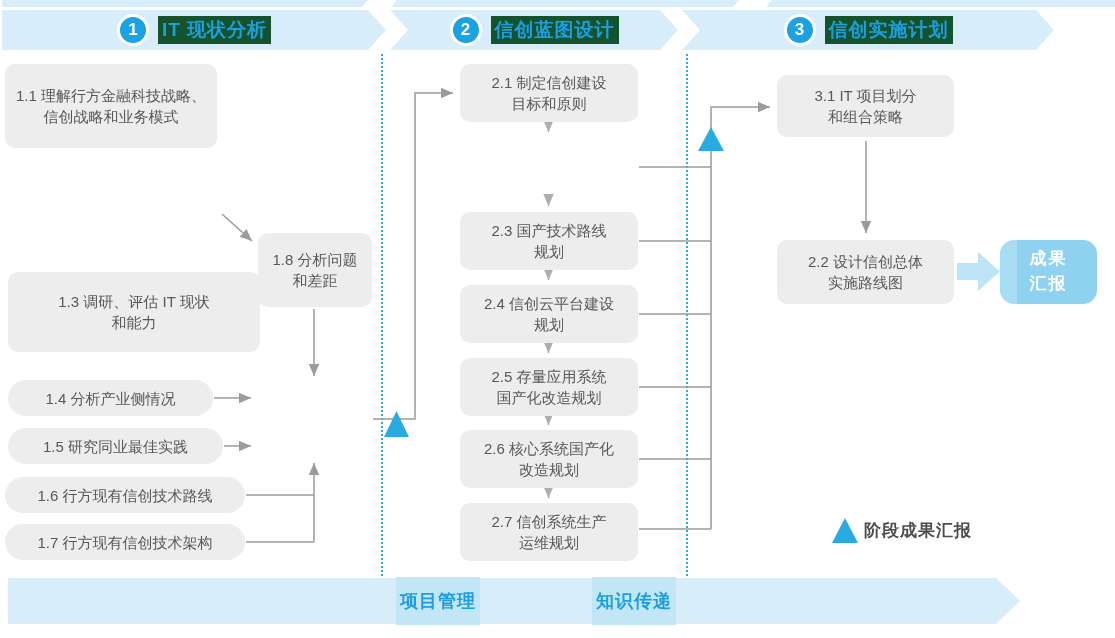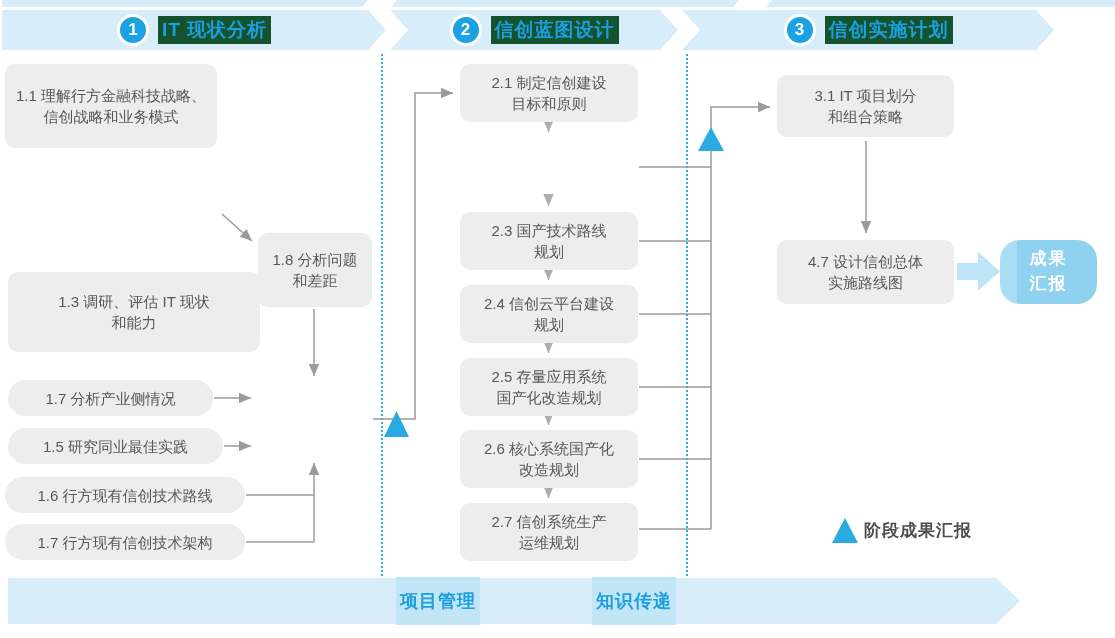--- a/index.html
+++ b/index.html
@@ -23,21 +23,21 @@
     color:#1B9FE0;font-weight:bold;font-size:19px;letter-spacing:1px;
     background:#14532d;padding:1px 4px;white-space:nowrap;
   }
   .box{
     position:absolute;background:#EDEDED;border-radius:10px;color:#56585B;
     font-size:15px;line-height:1.4;display:flex;align-items:center;justify-content:center;
     text-align:center;white-space:pre-line;box-sizing:border-box;padding:2px 4px;
   }
   .pill{border-radius:18px;}
   .result-box{
-    position:absolute;border-radius:20px;color:#ffffff;font-weight:bold;font-size:17px;
+    position:absolute;border-radius:14px;color:#ffffff;font-weight:bold;font-size:17px;
     letter-spacing:2px;line-height:1.45;display:flex;align-items:center;justify-content:center;
     text-align:center;white-space:pre-line;
     background:linear-gradient(90deg,#A8DDF4 0px,#A8DDF4 17px,#8ED2F0 17px);
   }
   .dotted{position:absolute;top:54px;height:522px;width:0;border-left:2px dotted #2BACE4;}
   .overlay{position:absolute;left:0;top:0;pointer-events:none;}
   .footer-banner{
     position:absolute;left:8px;top:578px;width:1012px;height:46px;background:#D7EEFA;
     clip-path:polygon(0 0,calc(100% - 24px) 0,100% 50%,calc(100% - 24px) 100%,0 100%);
   }
@@ -127,21 +127,21 @@
 
     <polygon points="832,543 858,543 845,518" fill="#29ABE2"></polygon>
 
     <polygon points="957,263 978,263 978,252 1000,271.5 978,291 978,280 957,280" fill="#BEE4F7"></polygon>
   </svg>
 
   <div class="box" style="left:5px;top:64px;width:212px;height:84px;">1.1 理解行方金融科技战略、
 信创战略和业务模式</div>
   <div class="box" style="left:8px;top:272px;width:252px;height:80px;">1.3 调研、评估 IT 现状
 和能力</div>
-  <div class="box pill" style="left:8px;top:380px;width:205px;height:36px;">1.7 分析产业侧情况</div>
+  <div class="box pill" style="left:8px;top:380px;width:205px;height:36px;">1.4 分析产业侧情况</div>
   <div class="box pill" style="left:8px;top:428px;width:215px;height:36px;">1.5 研究同业最佳实践</div>
   <div class="box pill" style="left:5px;top:477px;width:240px;height:36px;">1.6 行方现有信创技术路线</div>
   <div class="box pill" style="left:5px;top:524px;width:240px;height:36px;">1.7 行方现有信创技术架构</div>
   <div class="box" style="left:258px;top:233px;width:114px;height:74px;">1.8 分析问题
 和差距</div>
 
   <div class="box" style="left:460px;top:64px;width:178px;height:58px;">2.1 制定信创建设
 目标和原则</div>
   <div class="box" style="left:460px;top:212px;width:178px;height:58px;">2.3 国产技术路线
 规划</div>
@@ -149,21 +149,21 @@
 规划</div>
   <div class="box" style="left:460px;top:358px;width:178px;height:58px;">2.5 存量应用系统
 国产化改造规划</div>
   <div class="box" style="left:460px;top:430px;width:178px;height:58px;">2.6 核心系统国产化
 改造规划</div>
   <div class="box" style="left:460px;top:503px;width:178px;height:58px;">2.7 信创系统生产
 运维规划</div>
 
   <div class="box" style="left:777px;top:75px;width:177px;height:62px;">3.1 IT 项目划分
 和组合策略</div>
-  <div class="box" style="left:777px;top:240px;width:177px;height:64px;">4.7 设计信创总体
+  <div class="box" style="left:777px;top:240px;width:177px;height:64px;">2.2 设计信创总体
 实施路线图</div>
 
   <div class="result-box" style="left:1000px;top:240px;width:97px;height:64px;">成果
 汇报</div>
 
   <div class="legend-label">阶段成果汇报</div>
 
   <div class="footer-banner"></div>
   <div class="footer-label" style="left:396px;">
     <span>项目管理</span>

